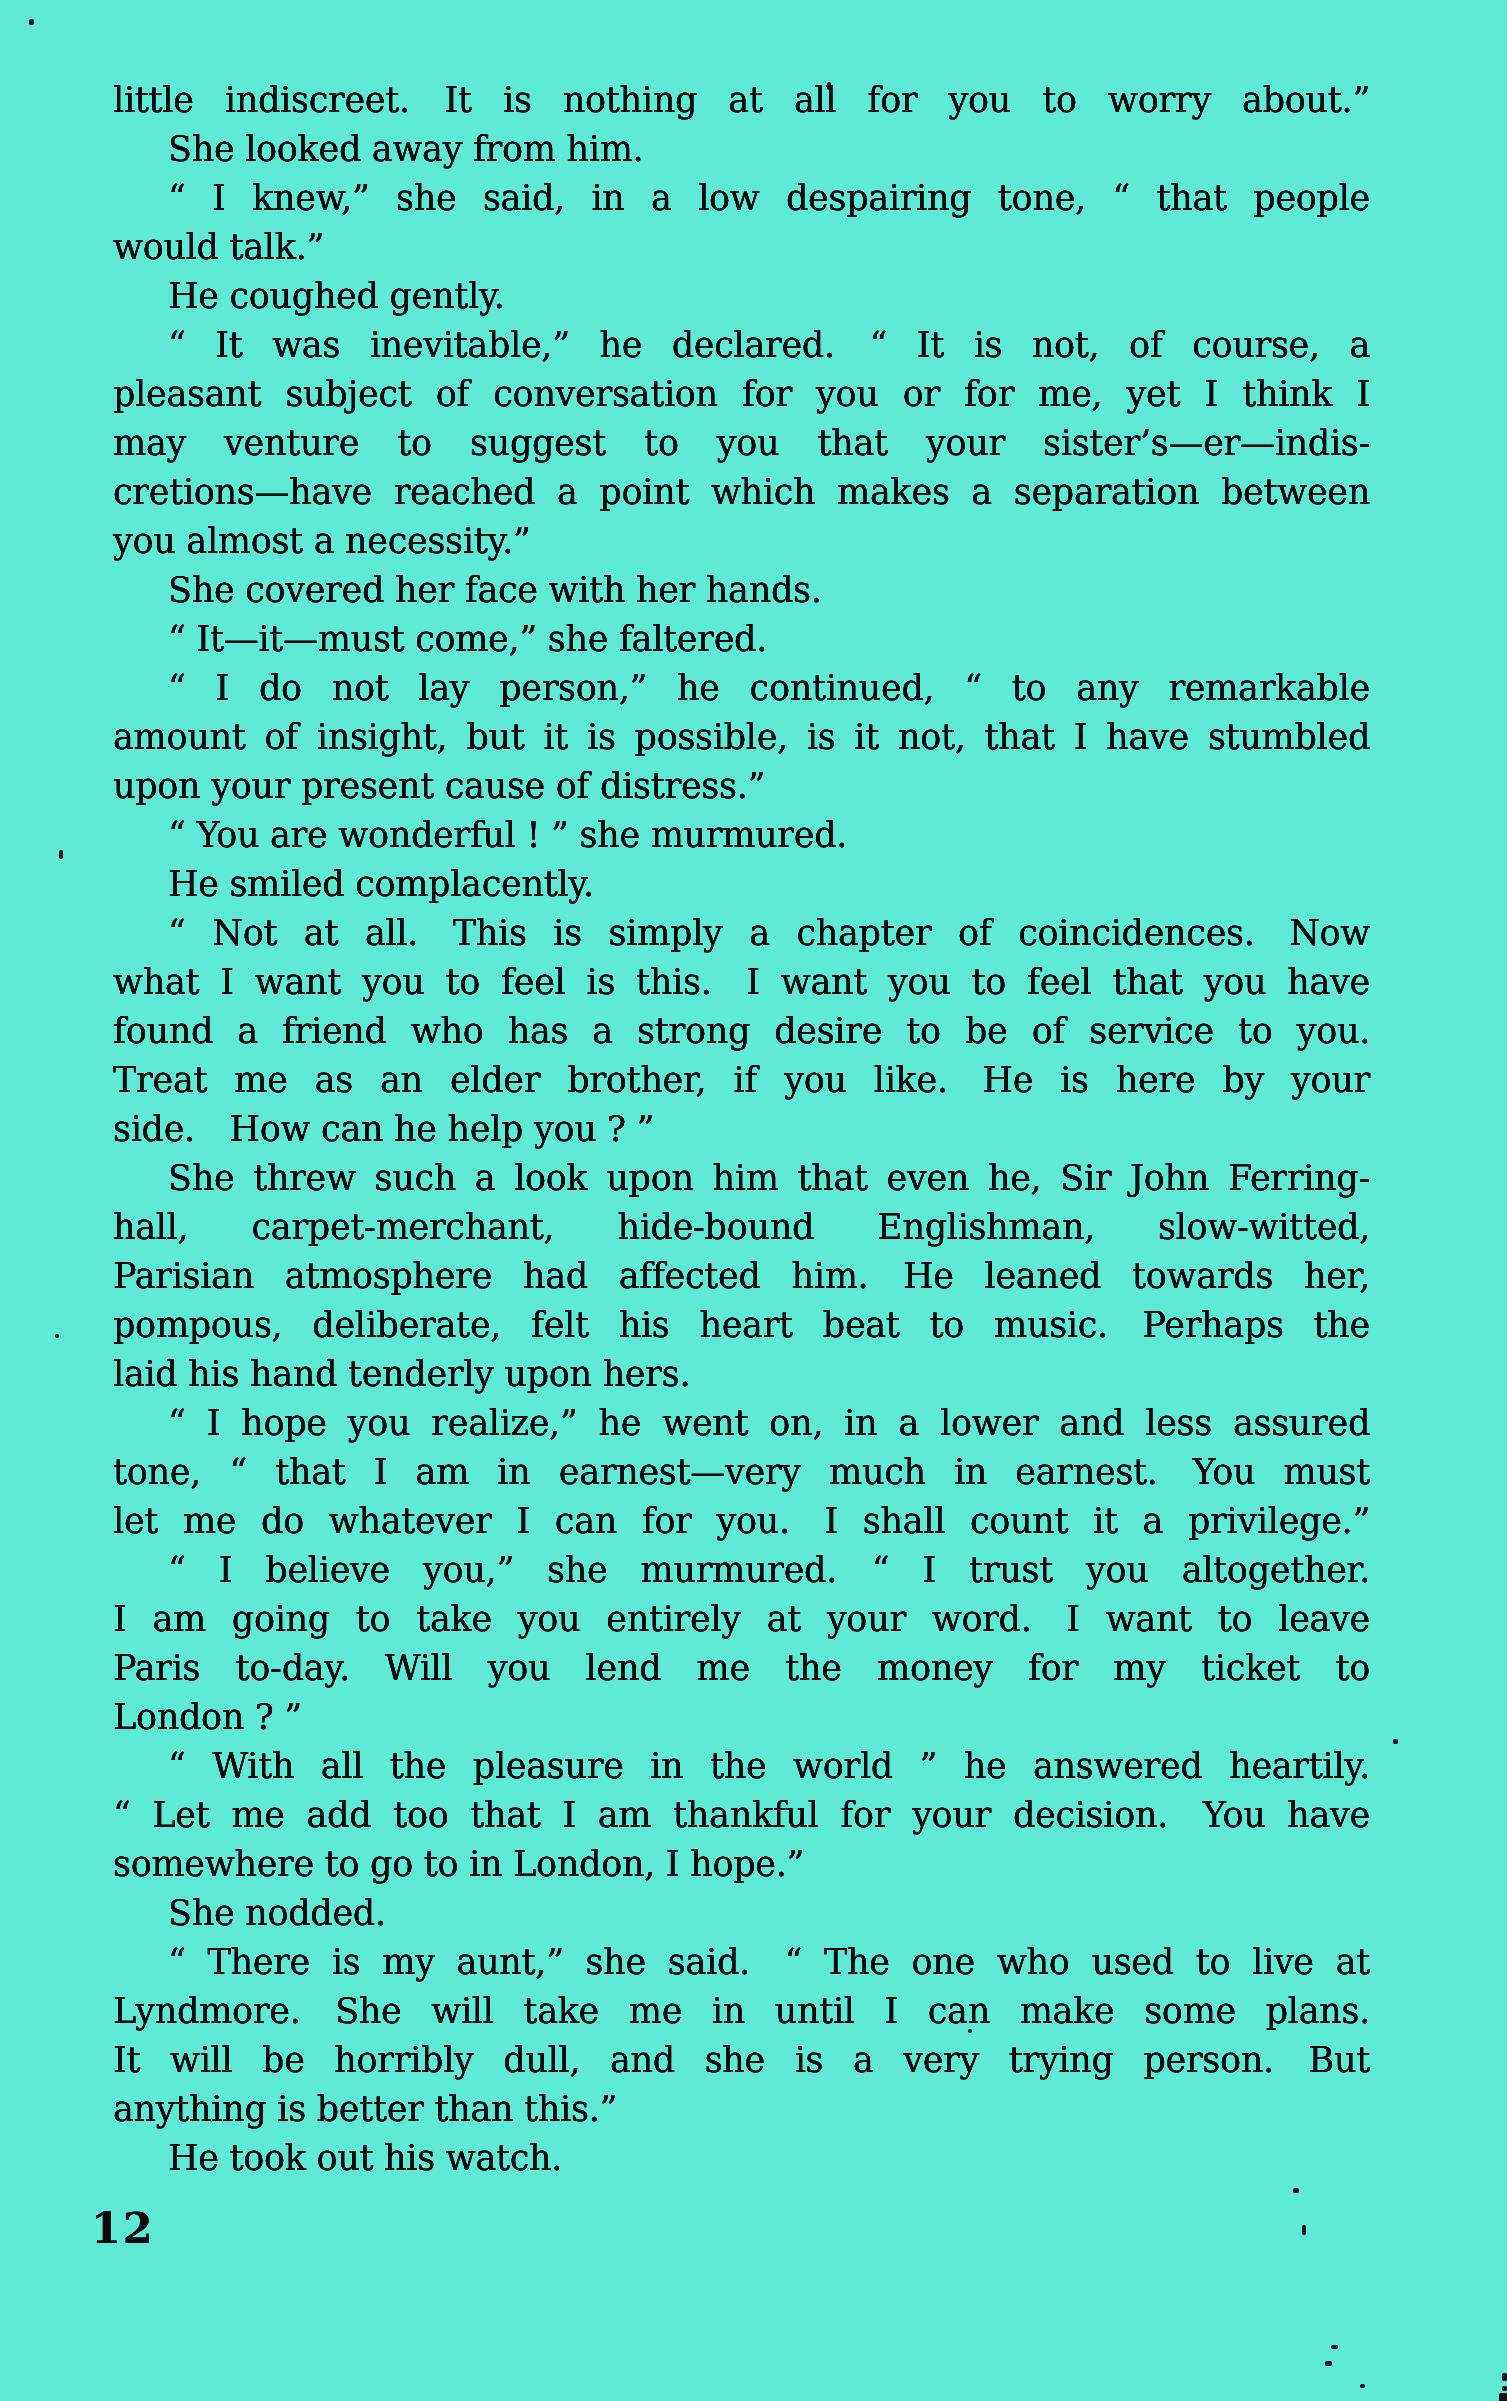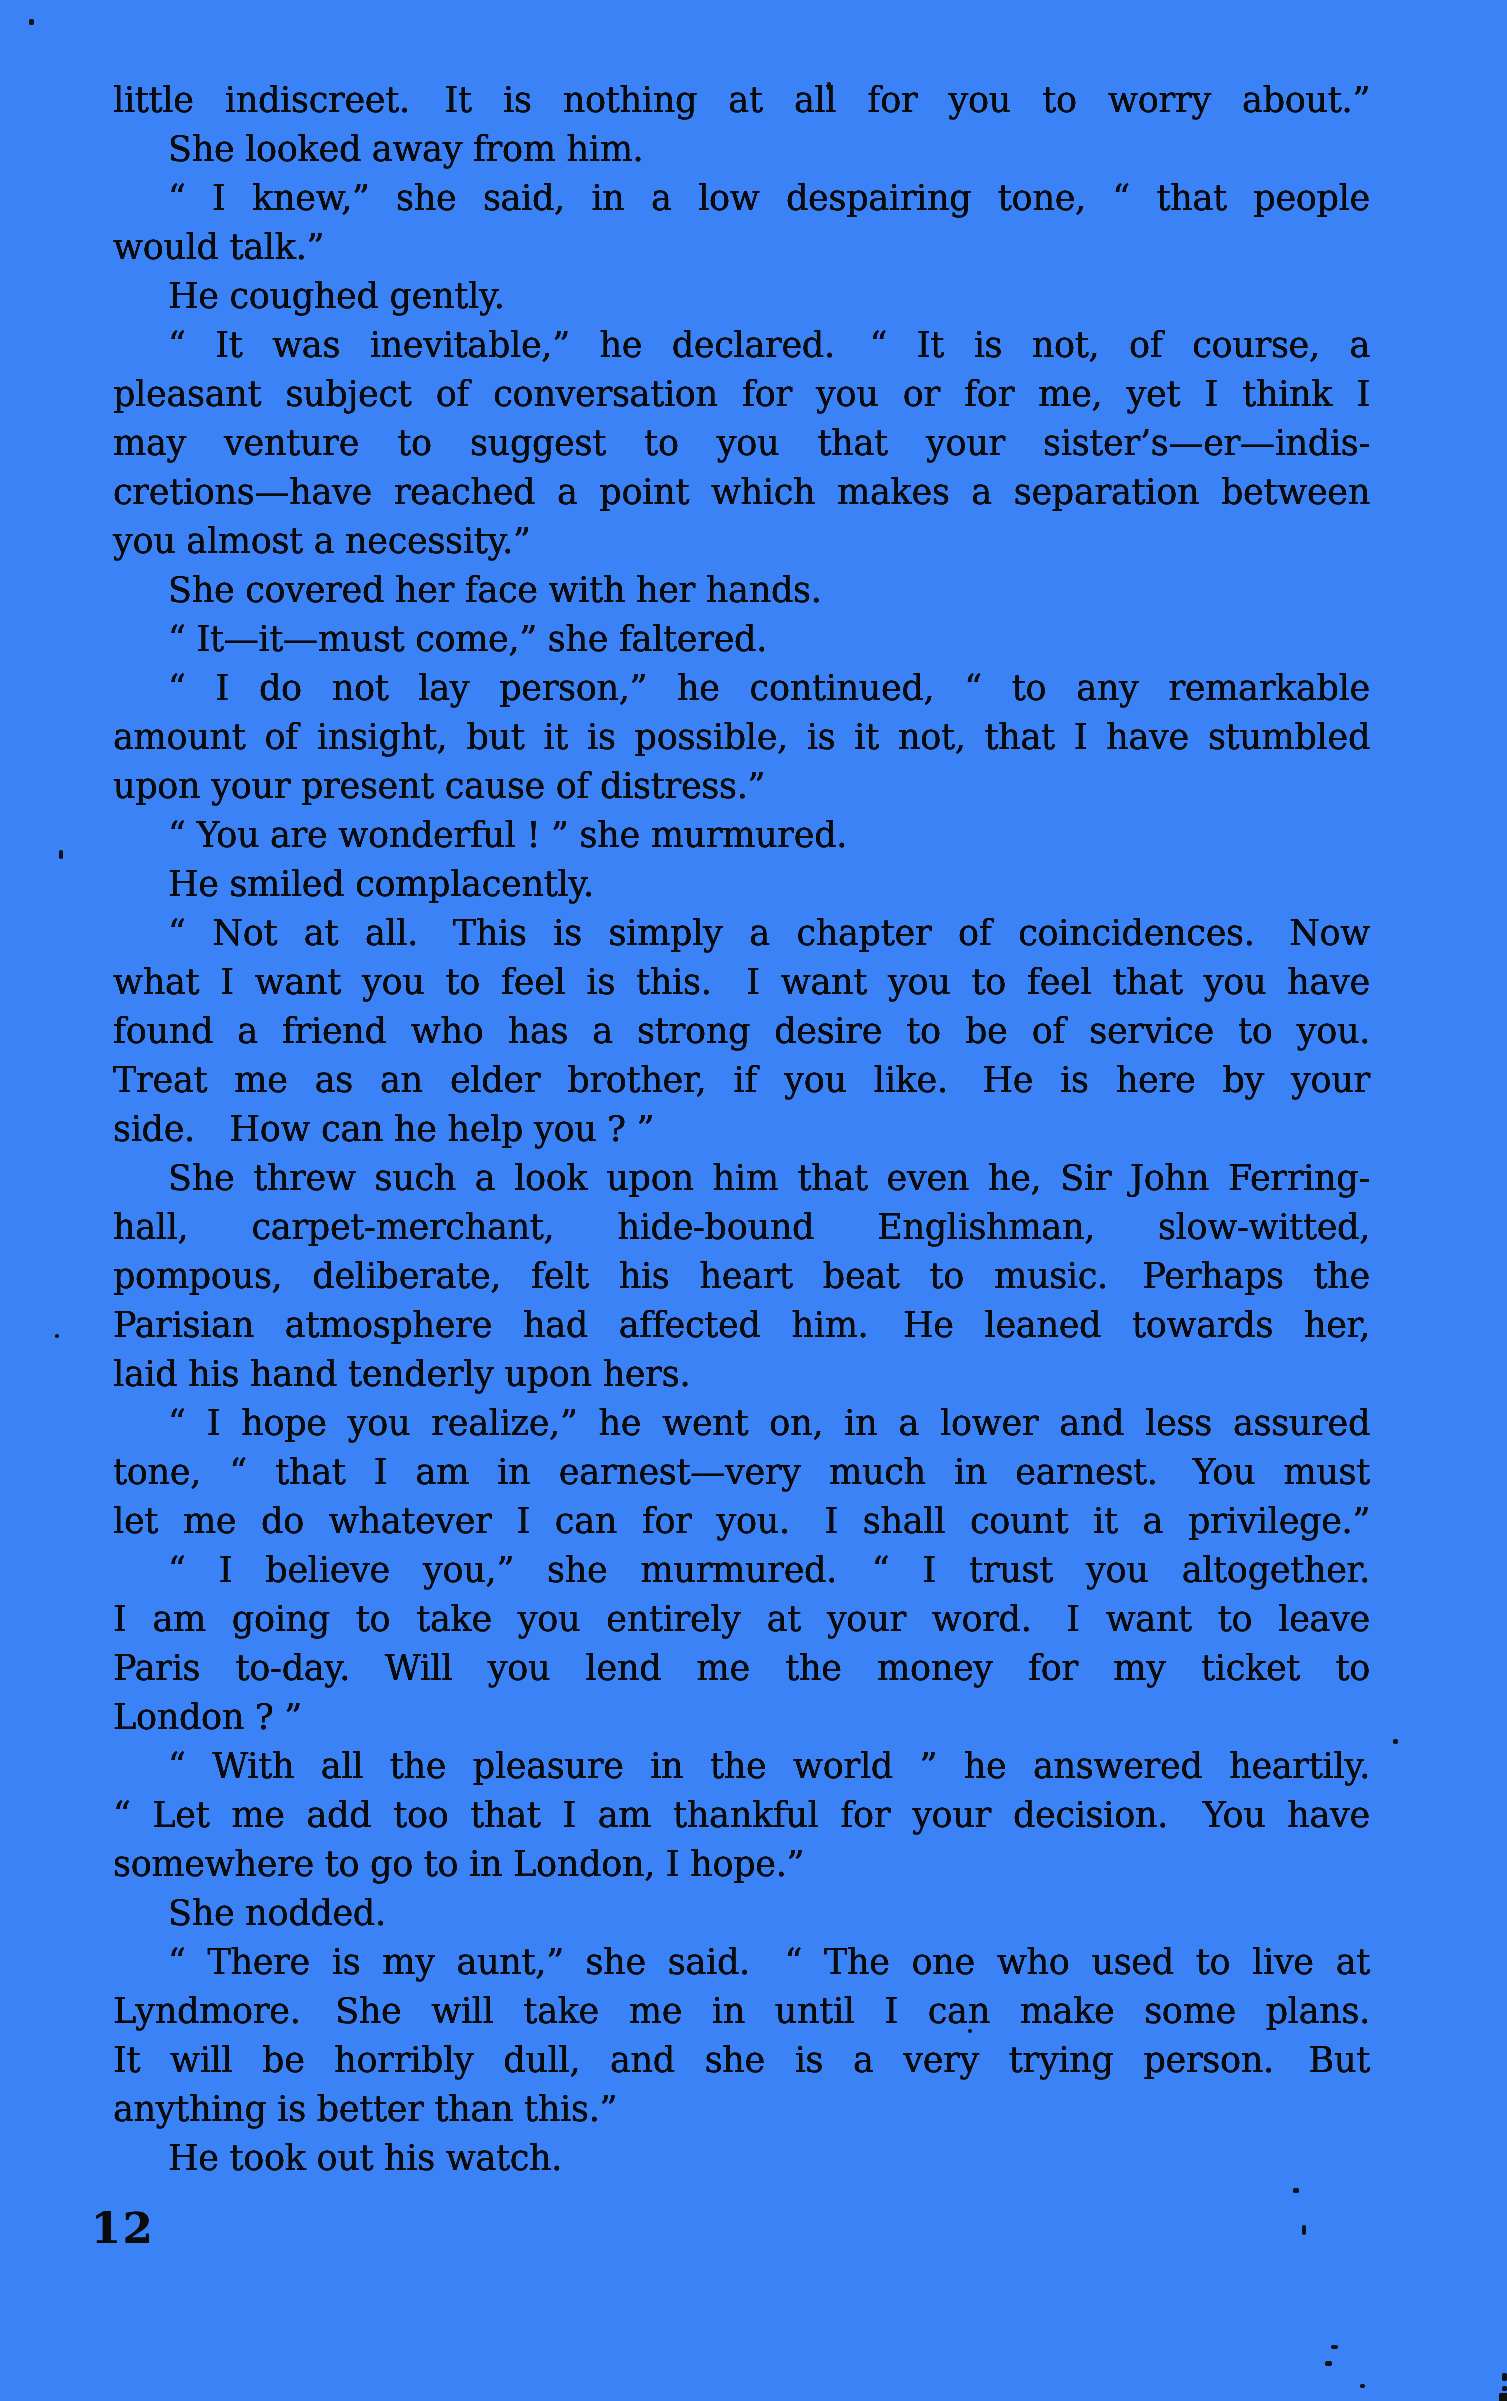--- a/index.html
+++ b/index.html
@@ -4,21 +4,21 @@
 <style>
   html, body { margin: 0; padding: 0; }
   body {
     width: 1507px; height: 2401px;
     background: #ffffff;
     overflow: hidden;
     position: relative;
   }
   .page {
     position: absolute; inset: 0;
-    background: #3b82f6;
+    background: #5eead4;
     color: #0b0b0b;
     font-family: "DejaVu Serif", "Liberation Serif", serif;
   }
   .text-block {
     position: absolute;
     left: 113px; top: 76px; width: 1257px;
   }
   .para { margin: 0; padding: 0; }
   .line {
     font-size: 35px;
@@ -93,22 +93,22 @@
       <div class="para">
         <div class="line indent">“ Not at all. This is simply a chapter of coincidences. Now</div>
         <div class="line">what I want you to feel is this. I want you to feel that you have</div>
         <div class="line">found a friend who has a strong desire to be of service to you.</div>
         <div class="line">Treat me as an elder brother, if you like. He is here by your</div>
         <div class="line last">side. How can he help you ? ”</div>
       </div>
       <div class="para">
         <div class="line indent">She threw such a look upon him that even he, Sir John Ferring-</div>
         <div class="line">hall, carpet-merchant, hide-bound Englishman, slow-witted,</div>
+        <div class="line">Parisian atmosphere had affected him. He leaned towards her,</div>
         <div class="line">pompous, deliberate, felt his heart beat to music. Perhaps the</div>
-        <div class="line">Parisian atmosphere had affected him. He leaned towards her,</div>
         <div class="line last">laid his hand tenderly upon hers.</div>
       </div>
       <div class="para">
         <div class="line indent">“ I hope you realize,” he went on, in a lower and less assured</div>
         <div class="line">tone, “ that I am in earnest—very much in earnest. You must</div>
         <div class="line">let me do whatever I can for you. I shall count it a privilege.”</div>
       </div>
       <div class="para">
         <div class="line indent">“ I believe you,” she murmured. “ I trust you altogether.</div>
         <div class="line">I am going to take you entirely at your word. I want to leave</div>

